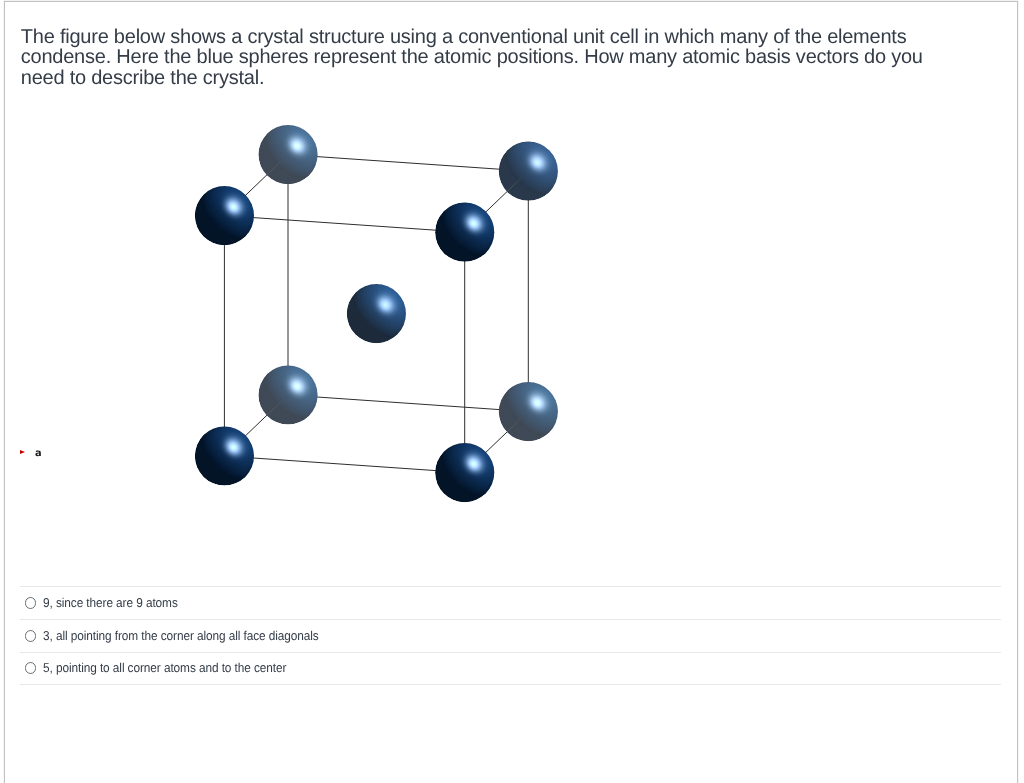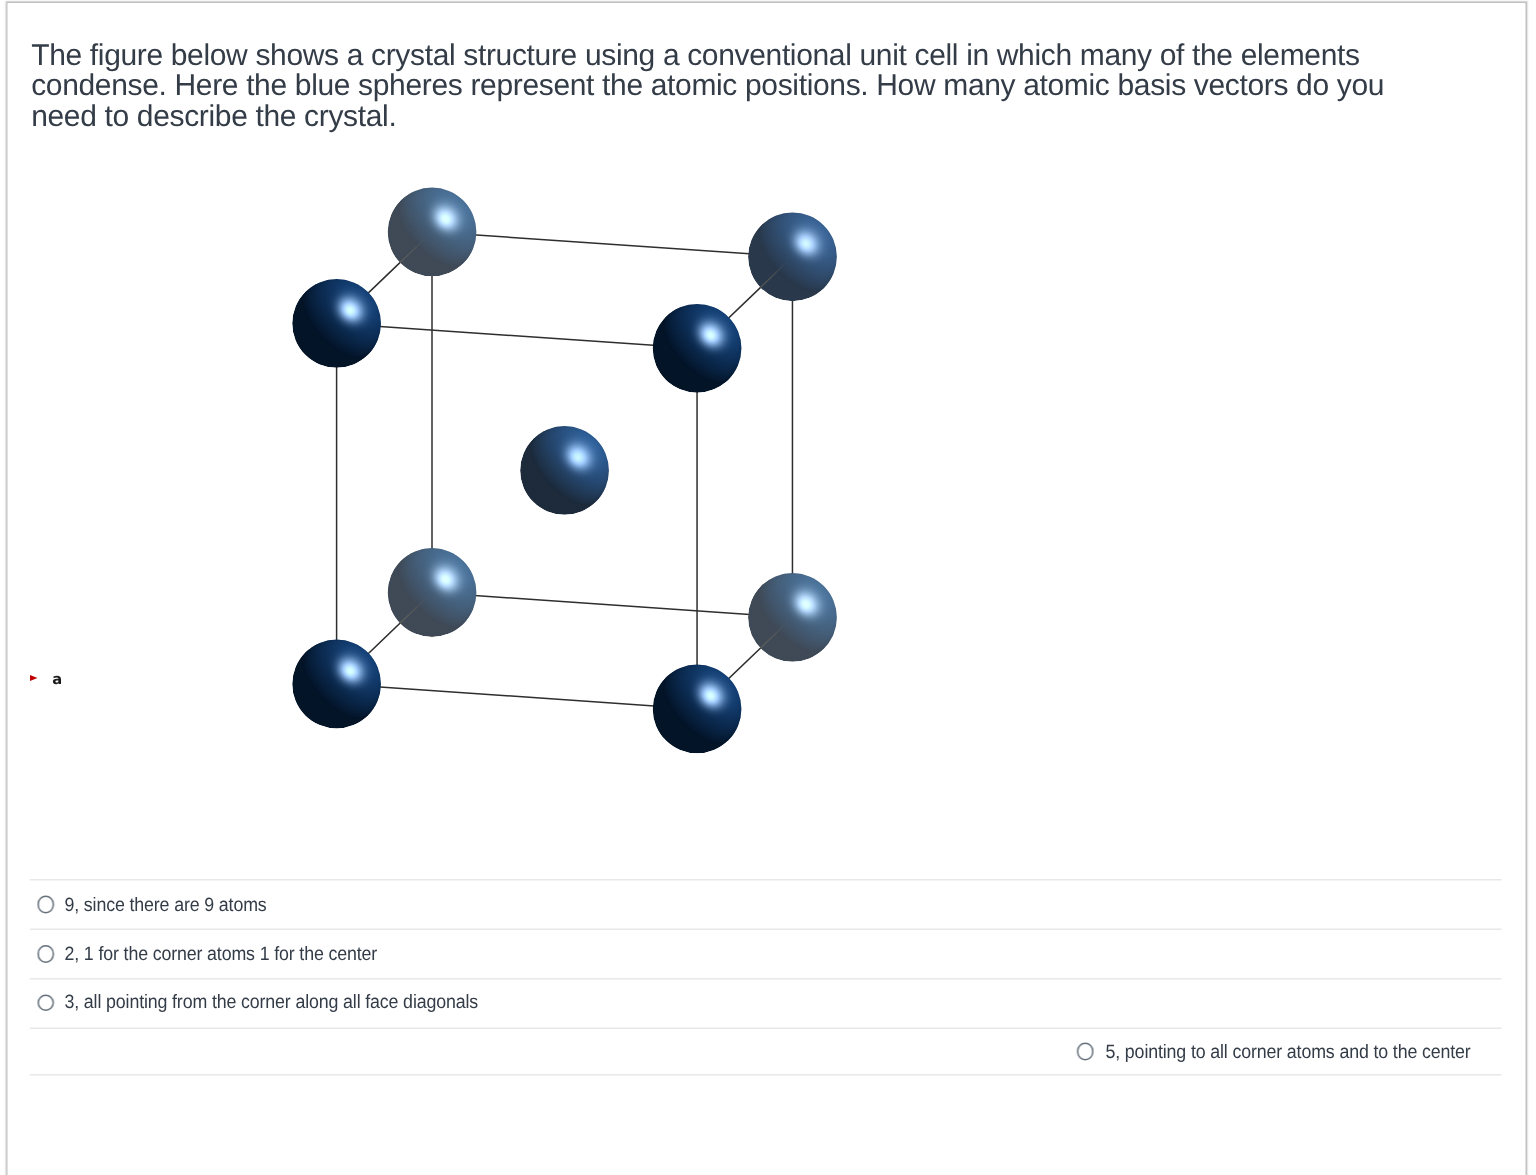--- a/index.html
+++ b/index.html
@@ -4,21 +4,21 @@
 <style>
   html,body{margin:0;padding:0;}
   body{width:1024px;height:783px;background:#ffffff;font-family:"Liberation Sans",sans-serif;overflow:hidden;-webkit-font-smoothing:antialiased;text-rendering:geometricPrecision;}
   .page{position:absolute;left:3.6px;top:0.6px;width:1014.4px;height:900px;background:#fff;border:1.3px solid #c2c2c2;box-sizing:border-box;box-shadow:0 0 0.7px 0.15px rgba(170,170,170,0.55);transform:translateZ(0);}
   .qtext{position:absolute;left:16.2px;top:25.2px;width:936px;font-size:20px;letter-spacing:-0.23px;line-height:20.5px;color:#333c47;transform:translateZ(0);}
   .figwrap{position:absolute;left:-5px;top:-2px;width:1000px;height:560px;}
   .alabel{position:absolute;left:30.3px;top:446.2px;font-size:9.8px;font-weight:bold;color:#1b1b1b;font-family:"DejaVu Sans",sans-serif;letter-spacing:0;transform:translateZ(0);}
   .amark{position:absolute;left:15.8px;top:448.6px;width:0;height:0;border-left:5.2px solid #c00000;border-top:2.3px solid transparent;border-bottom:2.3px solid transparent;}
   .options{position:absolute;left:15.5px;top:568.6px;width:981px;margin-top:16px;}
   .opt{height:32.8px;border-top:1px solid #e7e8ea;display:flex;align-items:center;box-sizing:border-box;}
-  .opt:last-child{border-bottom:1px solid #e7e8ea;justify-content:flex-end;}
+  .opt:last-child{border-bottom:1px solid #e7e8ea;}
   .radio{width:9.4px;height:9.4px;border:1.1px solid #65707b;border-radius:50%;margin-left:4.5px;margin-right:7.4px;flex:0 0 auto;}
   .olabel{font-size:12.9px;letter-spacing:-0.1px;color:#333c47;position:relative;top:-0.8px;display:inline-block;transform:scaleX(0.920) translateZ(0);transform-origin:left center;}
   .footer{position:absolute;left:0;top:766px;width:100%;height:140px;background:linear-gradient(to bottom,#ffffff 0%,#fdfdfd 55%,#fafafa 100%);}
 </style>
 </head>
 <body>
 
 <div class="page">
   <div class="qtext">The figure below shows a crystal structure using a conventional unit cell in which many of the elements condense. Here the blue spheres represent the atomic positions. How many atomic basis vectors do you need to describe the crystal.</div>
   <div class="figwrap">
@@ -1605,24 +1605,20 @@
   </div>
   <div class="amark" style="border-left-color: rgb(192, 0, 0);"></div>
   <div class="alabel">a</div>
   <div class="options">
       <div class="opt">
         <span class="radio"></span>
         <span class="olabel">9, since there are 9 atoms</span>
       </div>
       <div class="opt">
         <span class="radio"></span>
-        <span class="olabel">2, 1 for the corner atoms 1 for the center</span>
-      </div>
-      <div class="opt">
-        <span class="radio"></span>
         <span class="olabel">3, all pointing from the corner along all face diagonals</span>
       </div>
       <div class="opt">
         <span class="radio"></span>
         <span class="olabel">5, pointing to all corner atoms and to the center</span>
       </div>
     </div>
   <div class="footer"></div>
 </div>
 

